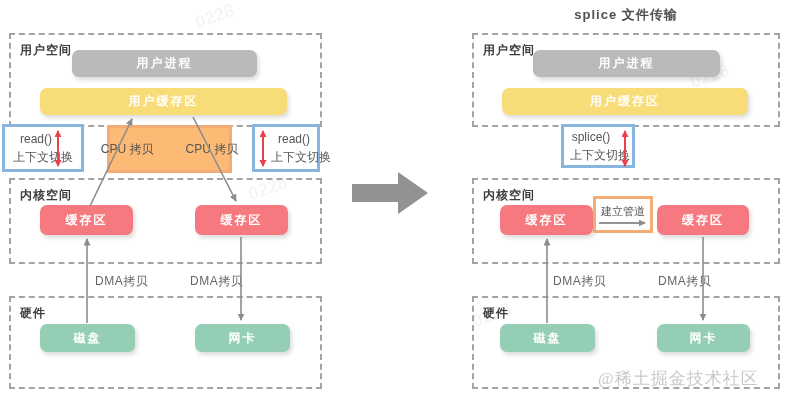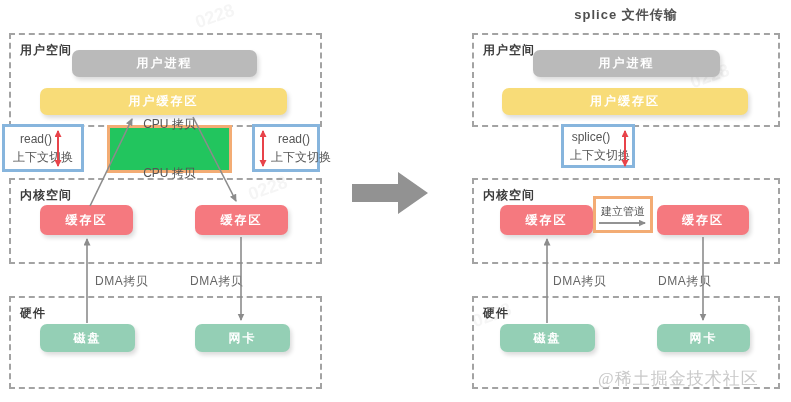--- a/index.html
+++ b/index.html
@@ -19,23 +19,23 @@
   .node-gray{background:#bababa;}
   .node-yellow{background:#f8dc78;}
   .node-red{background:#f5797f;}
   .node-green{background:#94cfb5;}
   .call-box{
     background:#ffffff;border:3px solid #87b5dd;
     font-size:12px;color:#555555;line-height:18px;
     display:flex;flex-direction:column;justify-content:center;white-space:nowrap;
   }
   .copy-box{
-    background:#22c55e;border:3px solid #f3ac74;
+    background:#fdba74;border:3px solid #f3ac74;
     display:flex;align-items:center;justify-content:center;gap:32px;
-    font-size:12px;color:#555555;white-space:nowrap;flex-direction:column;
+    font-size:12px;color:#555555;white-space:nowrap;
   }
   .pipe-box{
     background:#ffffff;border:3px solid #f3ac74;
     font-size:11px;color:#555555;text-align:center;padding-top:5px;
     white-space:nowrap;z-index:5;
   }
   .dma-label{font-size:12px;color:#666666;white-space:nowrap;letter-spacing:0.5px;}
   .watermark-main{font-size:17px;color:#c9c9c9;white-space:nowrap;letter-spacing:1px;}
   .watermark-diag{font-size:18px;color:rgba(90,90,90,0.06);white-space:nowrap;transform:rotate(-20deg);font-weight:bold;}
   svg.overlay{position:absolute;left:0;top:0;z-index:8;pointer-events:none;}

